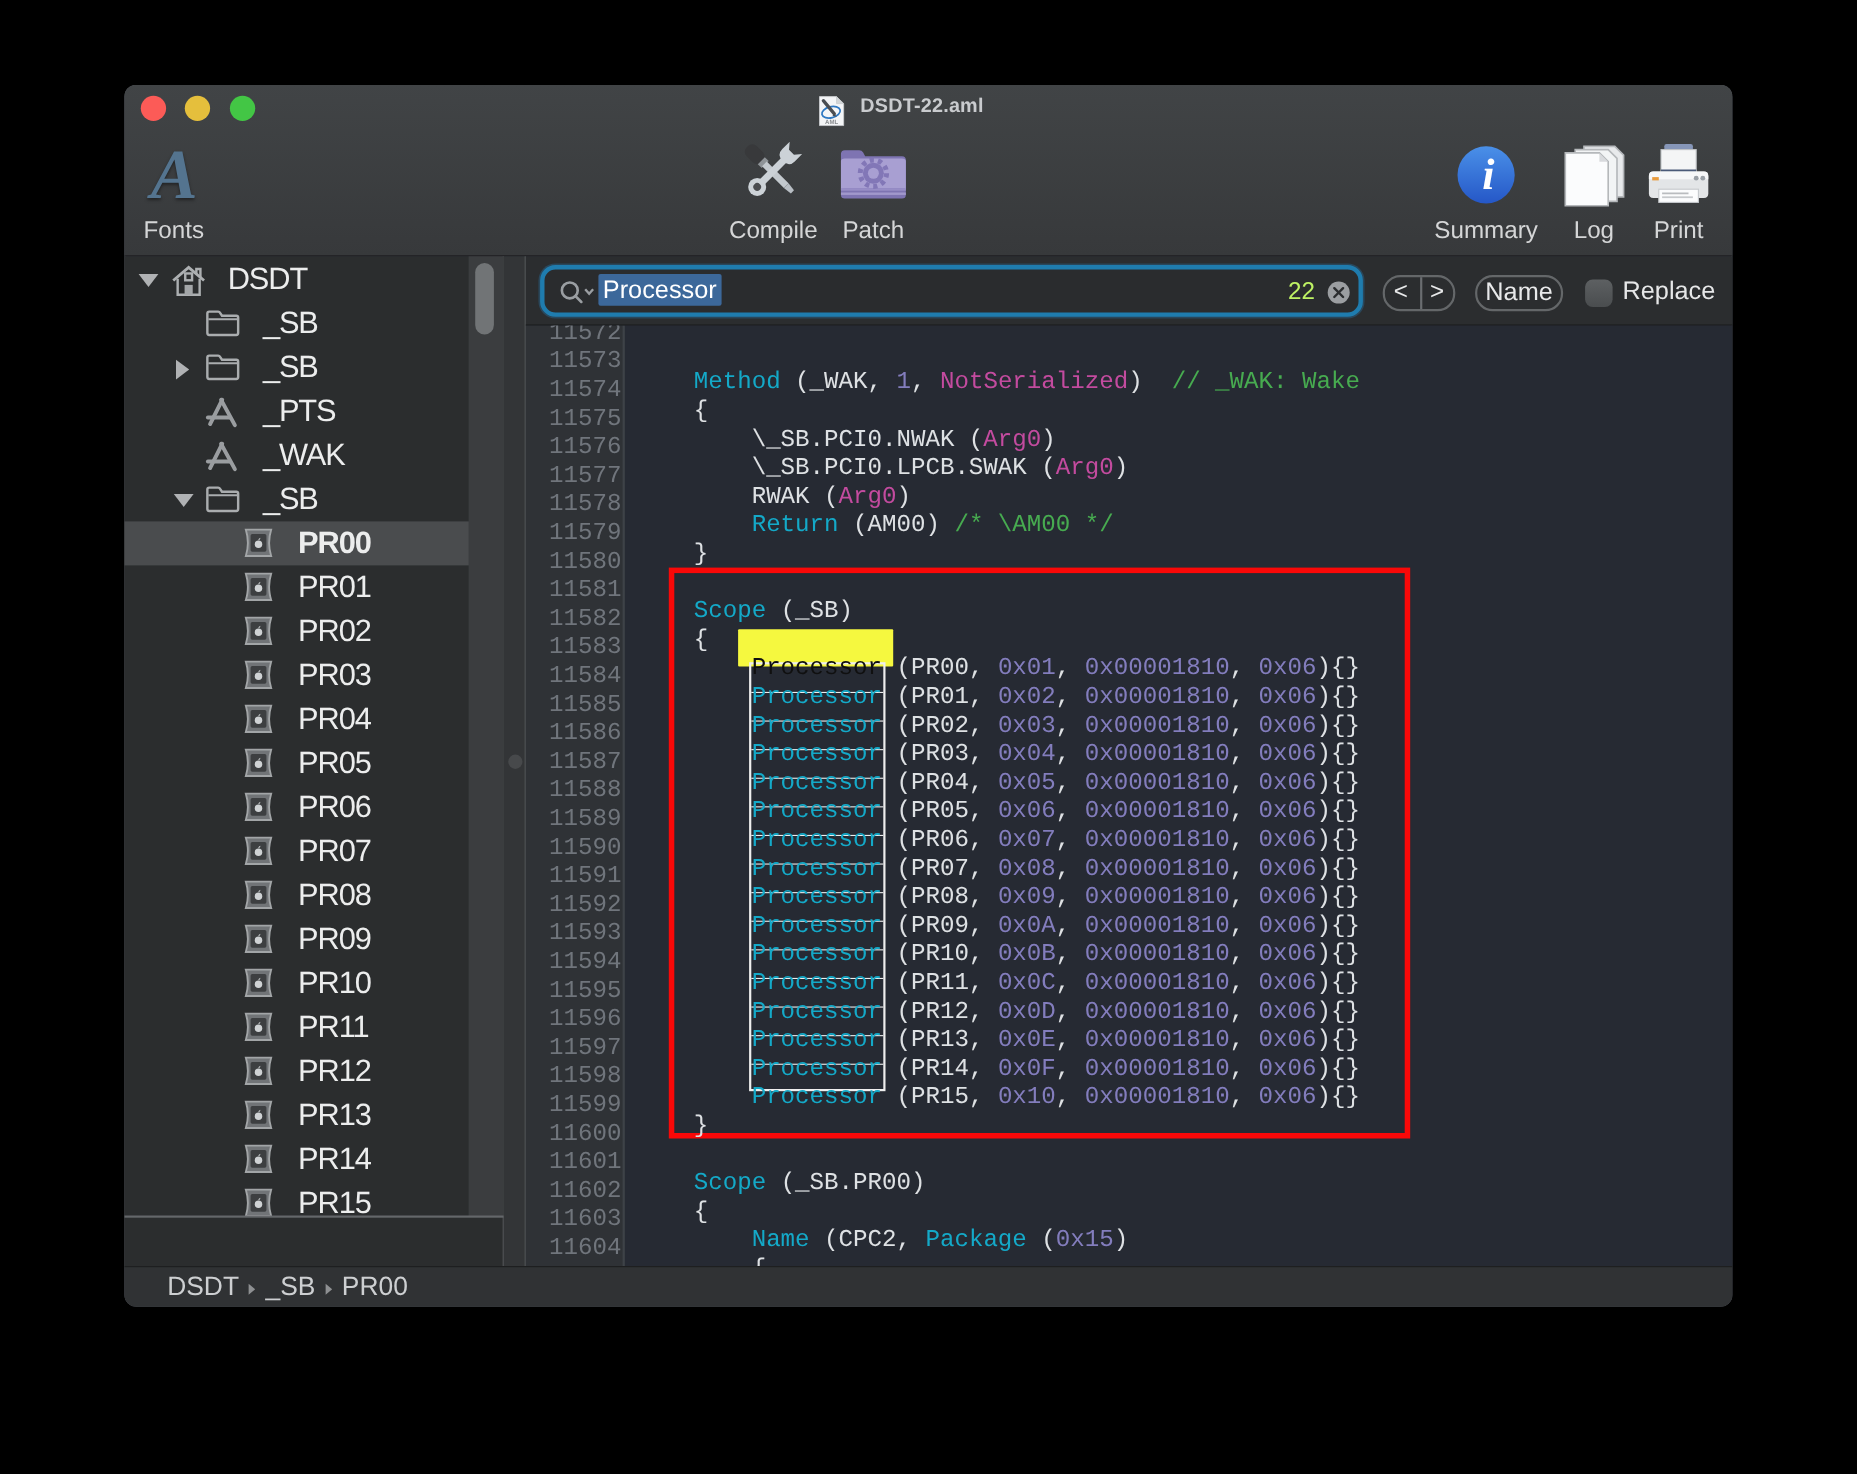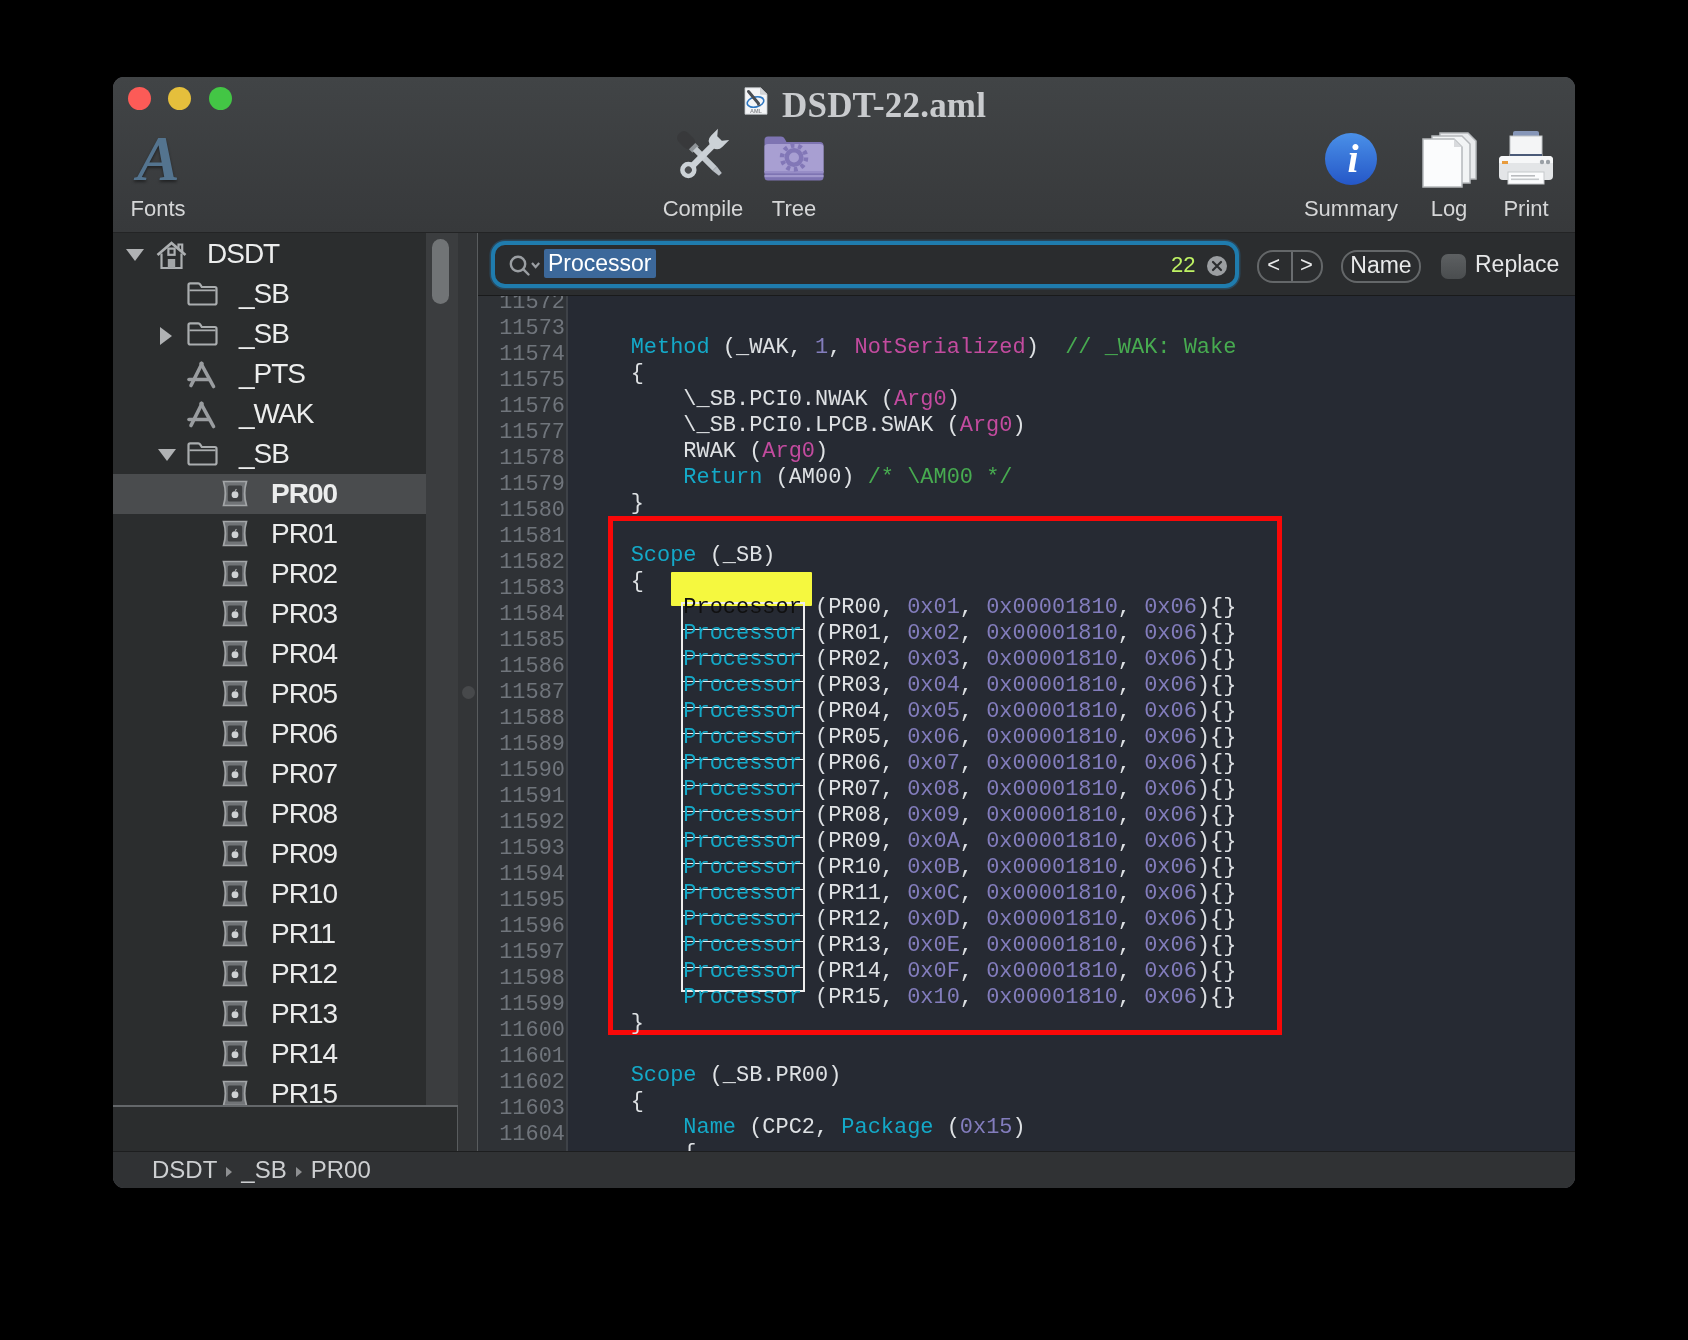--- a/index.html
+++ b/index.html
@@ -2,21 +2,21 @@
 <html><head>
 <meta charset="utf-8">
 <style>
   html,body{margin:0;padding:0;background:#000;width:1688px;height:1340px;overflow:hidden;}
   *{box-sizing:border-box;}
   body{font-family:"Liberation Sans",sans-serif;}
   #win{position:absolute;left:113px;top:77px;width:1462px;height:1111px;border-radius:11px;overflow:hidden;background:#262a33;will-change:transform;box-shadow:inset 0 0 0 1px rgba(255,255,255,0.22);}
   .abs{position:absolute;}
   #chrome{position:absolute;left:0;top:0;width:1462px;height:156px;background:linear-gradient(#414446,#37393b);border-bottom:1px solid #232425;}
   .tl{position:absolute;top:10px;width:23px;height:23px;border-radius:50%;}
-  #title{position:absolute;top:9px;left:669px;font-size:35px;font-weight:600;color:#c9cbce;letter-spacing:0.2px;font-family:Liberation Serif, serif;}
+  #title{position:absolute;top:9px;left:669px;font-size:18px;font-weight:600;color:#c9cbce;letter-spacing:0.2px;}
   .tlabel{position:absolute;top:119px;font-size:22px;color:#d5d6d7;text-align:center;}
   #findbar{position:absolute;left:365px;top:156px;width:1097px;height:63px;background:#2b2d2f;border-bottom:1px solid #191a1b;}
   #sfield{position:absolute;left:13px;top:8px;width:748px;height:47px;border-radius:14px;background:#2a2c2e;border:4px solid #1f7cae;box-shadow:0 0 0 1.5px rgba(40,120,175,0.35);}
   .fbtn{position:absolute;top:17px;height:33px;border:2px solid #646769;border-radius:16px;color:#e8e9ea;font-size:22px;text-align:center;}
   #sidebar{position:absolute;left:0;top:156px;width:345px;height:918px;background:#2b2d2e;border-right:1px solid #595c5e;}
   #strack{position:absolute;left:313px;top:0;width:32px;height:873px;background:#3b3d3f;}
   #sthumb{position:absolute;left:6px;top:6px;width:17px;height:65px;background:#717476;border-radius:9px;}
   #divider{position:absolute;left:345px;top:156px;width:20px;height:918px;background:#333537;border-right:1px solid #595c5e;}
   #divdot{position:absolute;left:349px;top:609px;width:13px;height:13px;border-radius:50%;background:#47494b;}
   .trow{position:absolute;left:0;width:344px;height:40px;color:#eceded;font-size:28px;letter-spacing:-1px;}
@@ -71,21 +71,21 @@
     <div class="tlabel" style="left:545px;width:90px;">Compile</div>
     <div class="abs" style="left:650px;top:56px;"><svg width="62" height="50" viewBox="0 0 62 50">
 <path d="M1.5 7 Q1.5 3.5 5 3.5 L18 3.5 Q20.5 3.5 21.7 5.7 L23.5 9 L57 9 Q60.5 9 60.5 12.5 L60.5 44 Q60.5 47.5 57 47.5 L5 47.5 Q1.5 47.5 1.5 44 Z" fill="#7e74b2"></path>
 <path d="M1.5 13.5 Q1.5 11 5 11 L57 11 Q60.5 11 60.5 13.5 L60.5 40 Q60.5 38 57 38 L5 38 Q1.5 38 1.5 40 Z" fill="#a89fd2"></path>
 <rect x="1.5" y="38" width="59" height="2.4" fill="#978dc6"></rect>
 <rect x="1.5" y="42" width="59" height="2.2" fill="#a198cc"></rect>
 <circle cx="31" cy="24.5" r="12" fill="none" stroke="#8277b7" stroke-width="4.5" stroke-dasharray="3.8 3.75"></circle>
 <circle cx="31" cy="24.5" r="9.5" fill="#8277b7"></circle>
 <circle cx="31" cy="24.5" r="5" fill="#a89fd2"></circle>
 </svg></div>
-    <div class="tlabel" style="left:645px;width:72px;">Tree</div>
+    <div class="tlabel" style="left:645px;width:72px;">Patch</div>
     <div class="abs" style="left:1210px;top:54px;"><svg width="56" height="56" viewBox="0 0 56 56">
 <defs>
             <linearGradient id="sg" x1="0" y1="0" x2="0" y2="1">
               <stop offset="0" stop-color="#4a90e8"></stop>
               <stop offset="1" stop-color="#2557c7"></stop>
             </linearGradient>
           </defs>
 <circle cx="28" cy="28" r="26" fill="url(#sg)"></circle>
 <text x="30" y="41" font-family="Liberation Serif,serif" font-style="italic" font-weight="bold" font-size="40" fill="#fff" text-anchor="middle">i</text>
 </svg></div>

